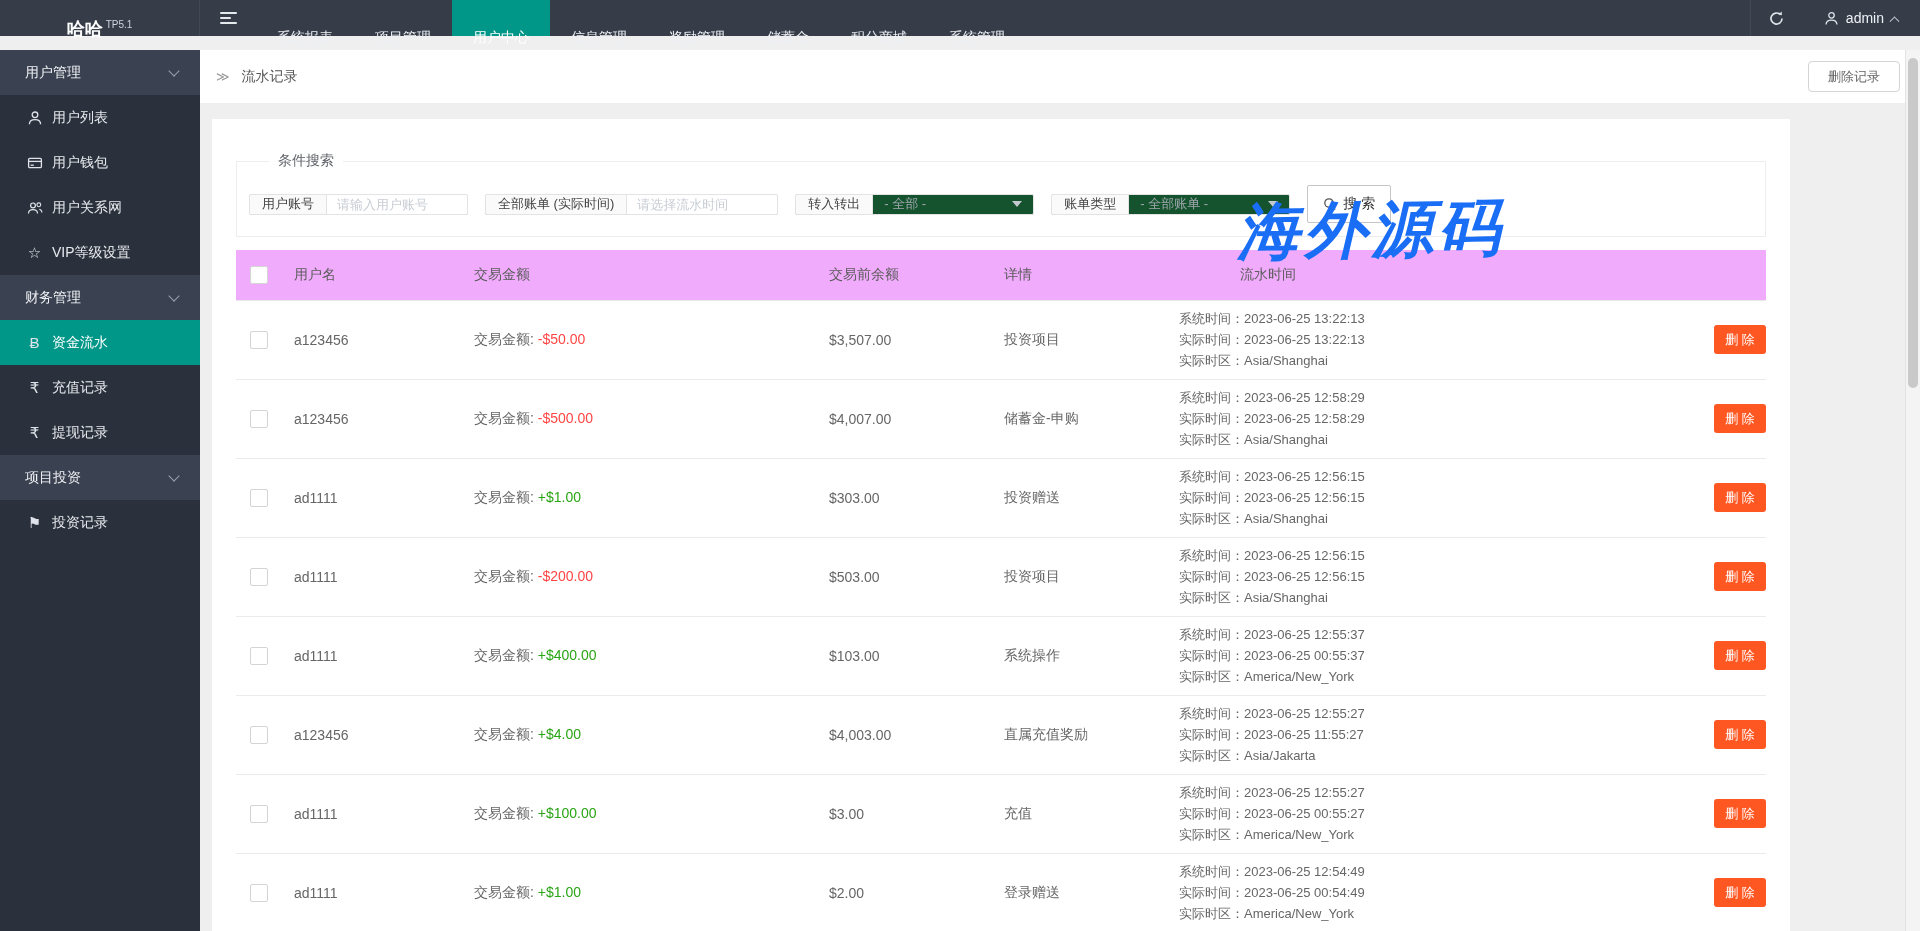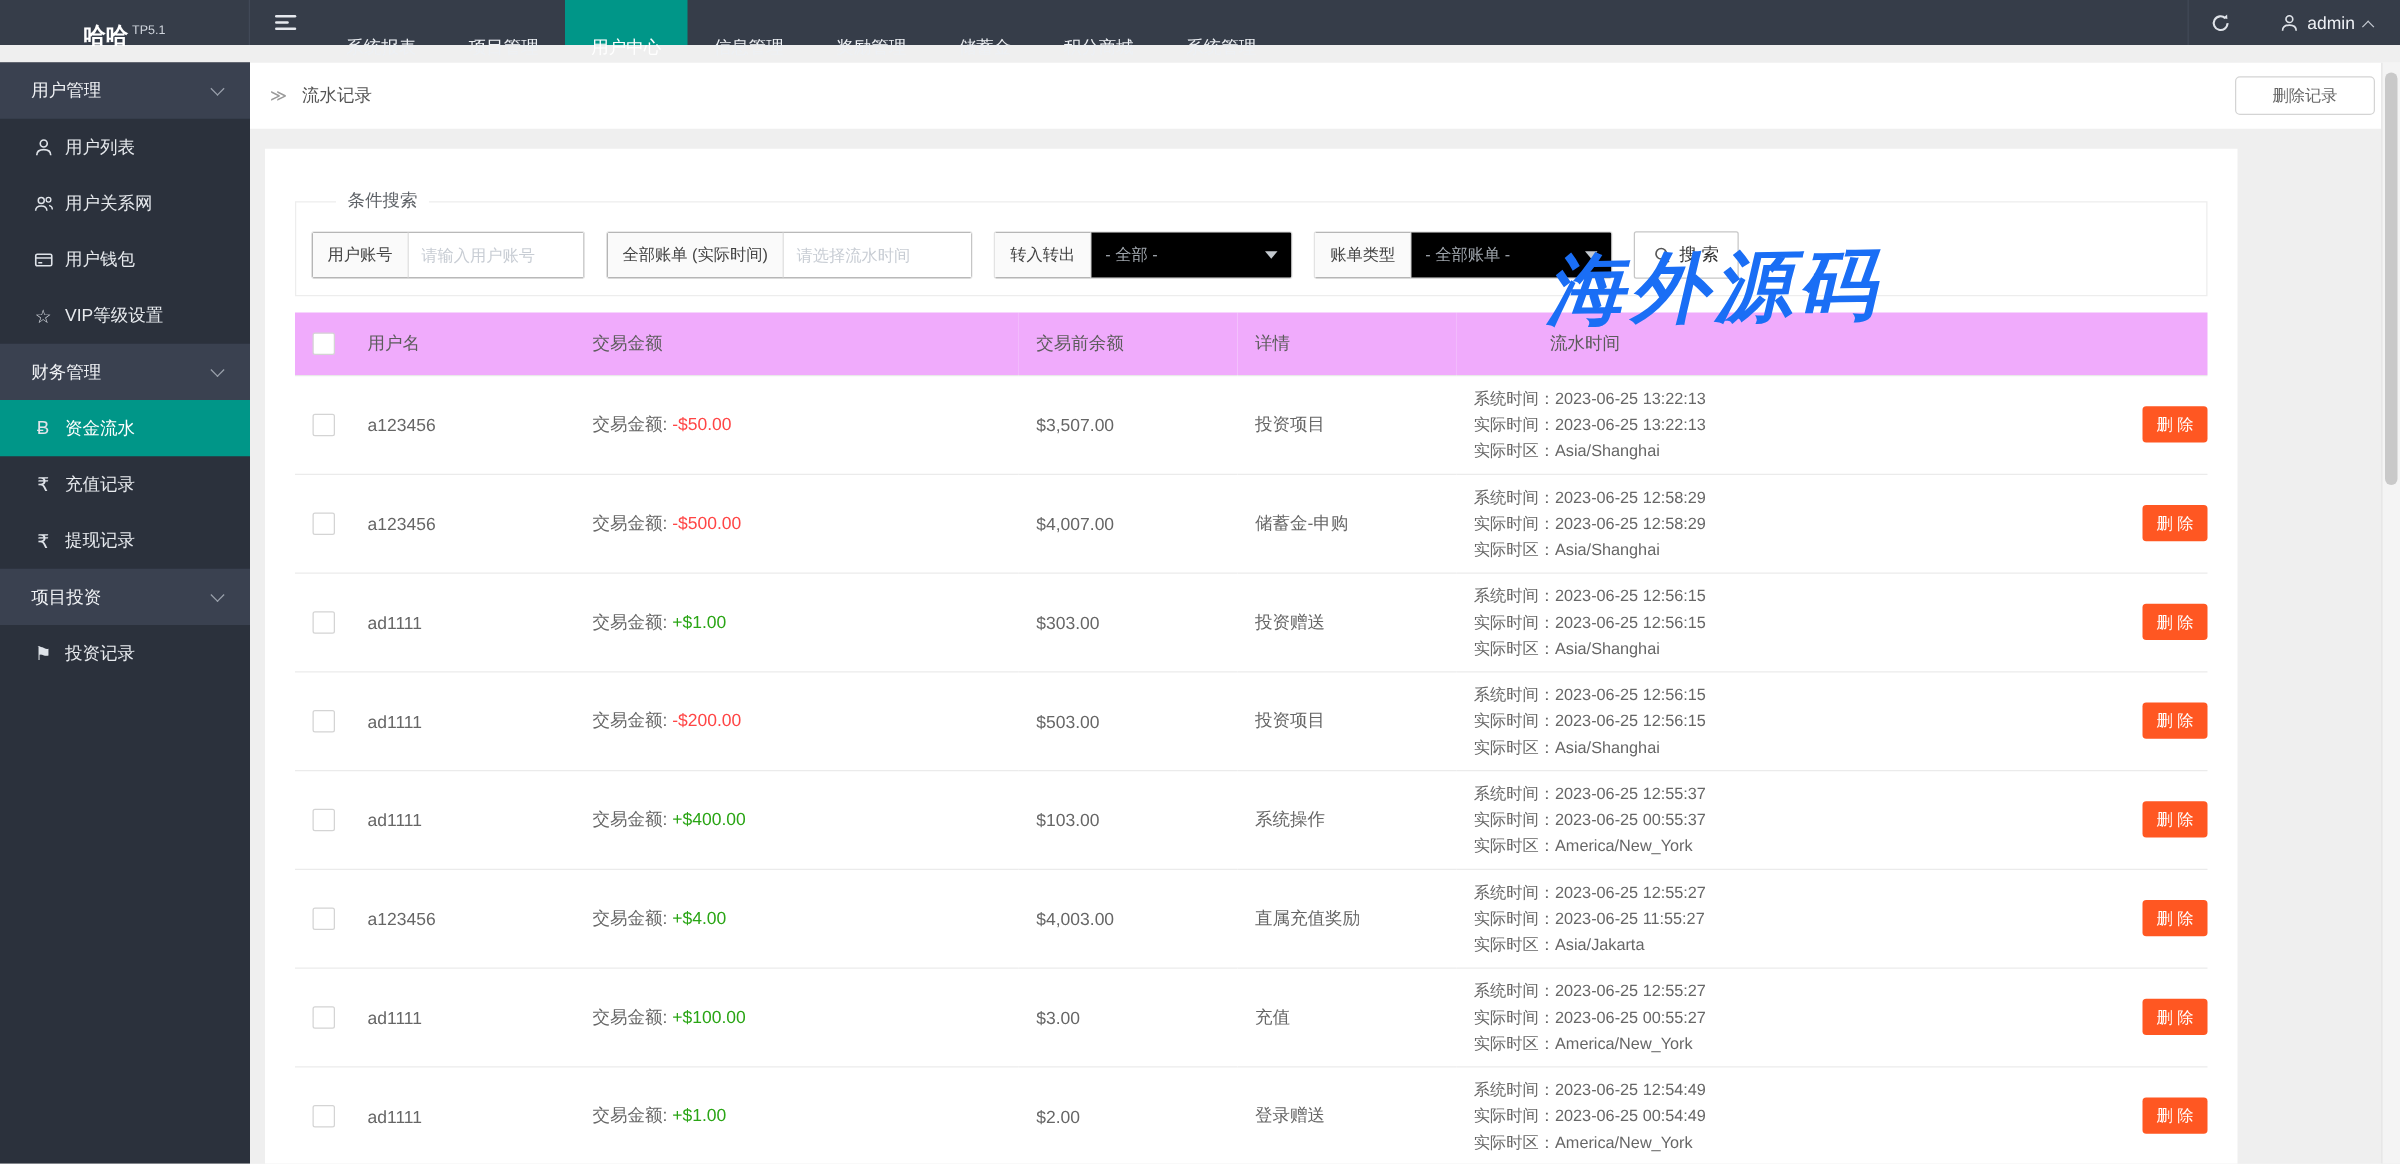--- a/index.html
+++ b/index.html
@@ -40,31 +40,31 @@
   .side-item .sicon { width:19px; margin-right:8px; font-size:15px; color:#dfe3e9;
     display:inline-flex; align-items:center; justify-content:center; font-style:normal; }
   .side-item.active { background:#009688; color:#fff; }
   .side-item svg { display:block; }
 
   
   .main { position:absolute; left:200px; top:50px; right:0; bottom:0; background:#efefef; overflow:hidden; }
   .crumb-bar { position:absolute; top:0; left:0; right:0; height:53px; background:#fff; }
   .crumb { position:absolute; left:16px; top:0; line-height:53px; color:#555; }
   .crumb .arrow { color:#9a9a9a; margin-right:8px; font-size:13px; }
-  .crumb-action { position:absolute; right:20px; top:11px; height:31px; padding:0 29px;
+  .crumb-action { position:absolute; right:20px; top:11px; height:31px; padding:0 19px;
     background:#fff; border:1px solid #d4d4d4; border-radius:4px; color:#666; font-size:13px; cursor:pointer; }
 
   .panel { position:absolute; left:12px; top:69px; width:1578px; height:900px; background:#fff; padding:0 24px; }
 
   
   .filter-set { margin-top:33px; border:1px solid #ededed; padding:15px 12px 13px; }
   .filter-set legend { margin-left:20px; padding:0 9px; font-size:14px; color:#5f6368; }
   .filter-row { display:flex; align-items:center; gap:17px; }
-  .fgroup { display:flex; align-items:stretch; height:38px; border:1px solid #e3e3e3;
-    border-radius:2px; background:#000000; }
+  .fgroup { display:flex; align-items:stretch; height:21px; border:1px solid #e3e3e3;
+    border-radius:2px; background:#14532d; }
   .fgroup .flabel { background:#fafafa; border-right:1px solid #e3e3e3; display:flex;
     align-items:center; padding:0 12px; color:#444; font-size:13px; white-space:nowrap; }
   .fgroup input { border:none; outline:none; padding:0 10px; font-size:13px; width:140px; color:#333; background:#fff; }
   .fgroup input::placeholder { color:#c8cdd4; }
   .fgroup input.wide { width:150px; }
   .fselect { display:flex; align-items:center; justify-content:space-between; width:160px;
     padding:0 11px; color:#a0a6ad; font-size:13px; cursor:pointer; }
   .caret { width:0; height:0; border-left:5px solid transparent; border-right:5px solid transparent;
     border-top:6px solid #c4c9cf; }
   .search-btn { height:38px; width:84px; border:1px solid #c6c6c6; border-radius:2px; background:#fff;
@@ -147,37 +147,37 @@
       <svg width="16" height="16" viewBox="0 0 16 16">
           <circle cx="8" cy="4.8" r="2.8" fill="none" stroke="#dfe3e9" stroke-width="1.3"></circle>
           <path d="M2.4 14.2c0-3 2.5-4.5 5.6-4.5s5.6 1.5 5.6 4.5" fill="none" stroke="#dfe3e9" stroke-width="1.3"></path>
         </svg>
     </i>
     <span>用户列表</span>
   </div>
   <div class="side-item">
     <i class="sicon">
       <svg width="16" height="16" viewBox="0 0 16 16">
+          <rect x="1.6" y="3.4" width="12.8" height="9.2" rx="1.2" fill="none" stroke="#dfe3e9" stroke-width="1.3"></rect>
+          <path d="M1.6 6.4h12.8" stroke="#dfe3e9" stroke-width="1.3"></path>
+          <path d="M3.6 10.2h3.2" stroke="#dfe3e9" stroke-width="1.3"></path>
+        </svg>
+    </i>
+    <span>用户钱包</span>
+  </div>
+  <div class="side-item">
+    <i class="sicon">
+      <svg width="16" height="16" viewBox="0 0 16 16">
           <circle cx="6" cy="5.4" r="2.4" fill="none" stroke="#dfe3e9" stroke-width="1.2"></circle>
           <path d="M1.5 13.6c0-2.6 2-3.9 4.5-3.9s4.5 1.3 4.5 3.9" fill="none" stroke="#dfe3e9" stroke-width="1.2"></path>
           <circle cx="11.8" cy="4.8" r="1.9" fill="none" stroke="#dfe3e9" stroke-width="1.1"></circle>
           <path d="M12.3 9.3c1.6.4 2.6 1.5 2.6 3.2" fill="none" stroke="#dfe3e9" stroke-width="1.1"></path>
         </svg>
     </i>
     <span>用户关系网</span>
-  </div>
-  <div class="side-item">
-    <i class="sicon">
-      <svg width="16" height="16" viewBox="0 0 16 16">
-          <rect x="1.6" y="3.4" width="12.8" height="9.2" rx="1.2" fill="none" stroke="#dfe3e9" stroke-width="1.3"></rect>
-          <path d="M1.6 6.4h12.8" stroke="#dfe3e9" stroke-width="1.3"></path>
-          <path d="M3.6 10.2h3.2" stroke="#dfe3e9" stroke-width="1.3"></path>
-        </svg>
-    </i>
-    <span>用户钱包</span>
   </div>
   <div class="side-item">
     <i class="sicon">☆</i>
     <span>VIP等级设置</span>
   </div>
 
   <div class="side-header">
     <span>财务管理</span>
     <span class="side-chevron"></span>
   </div>

